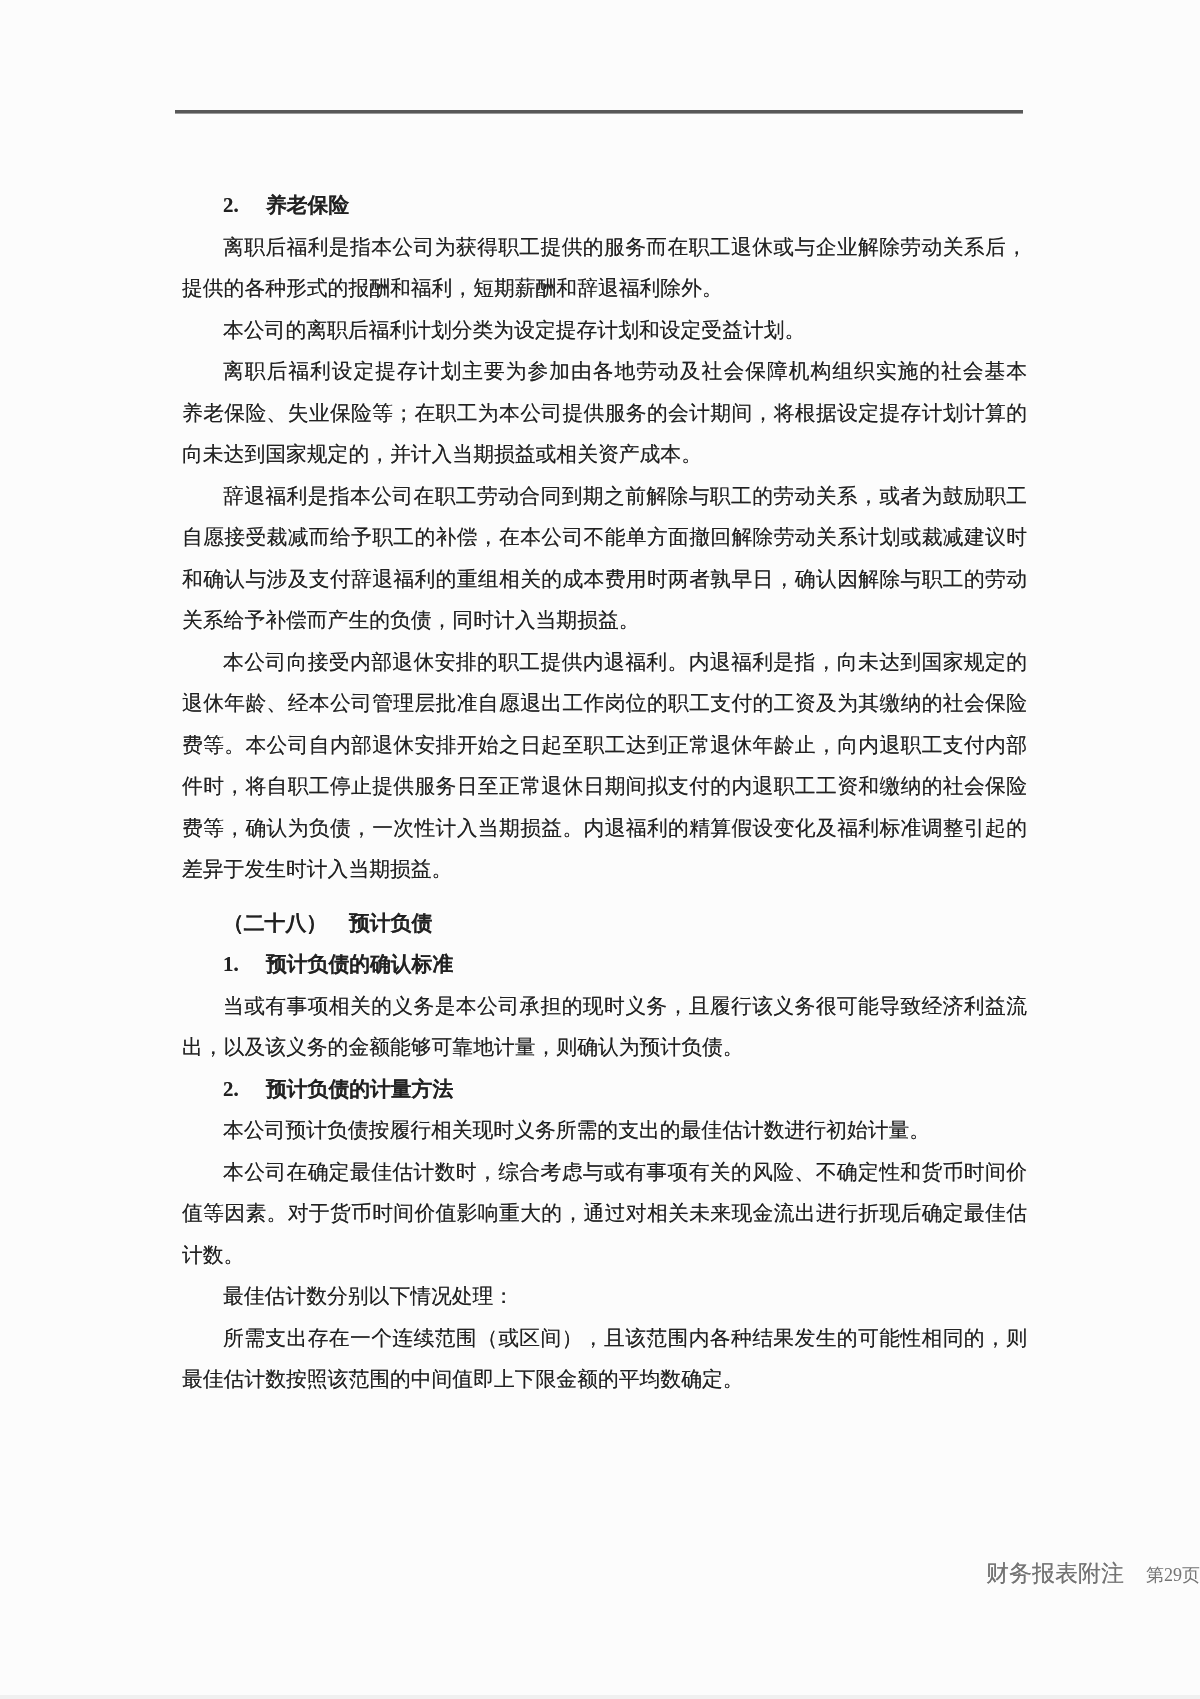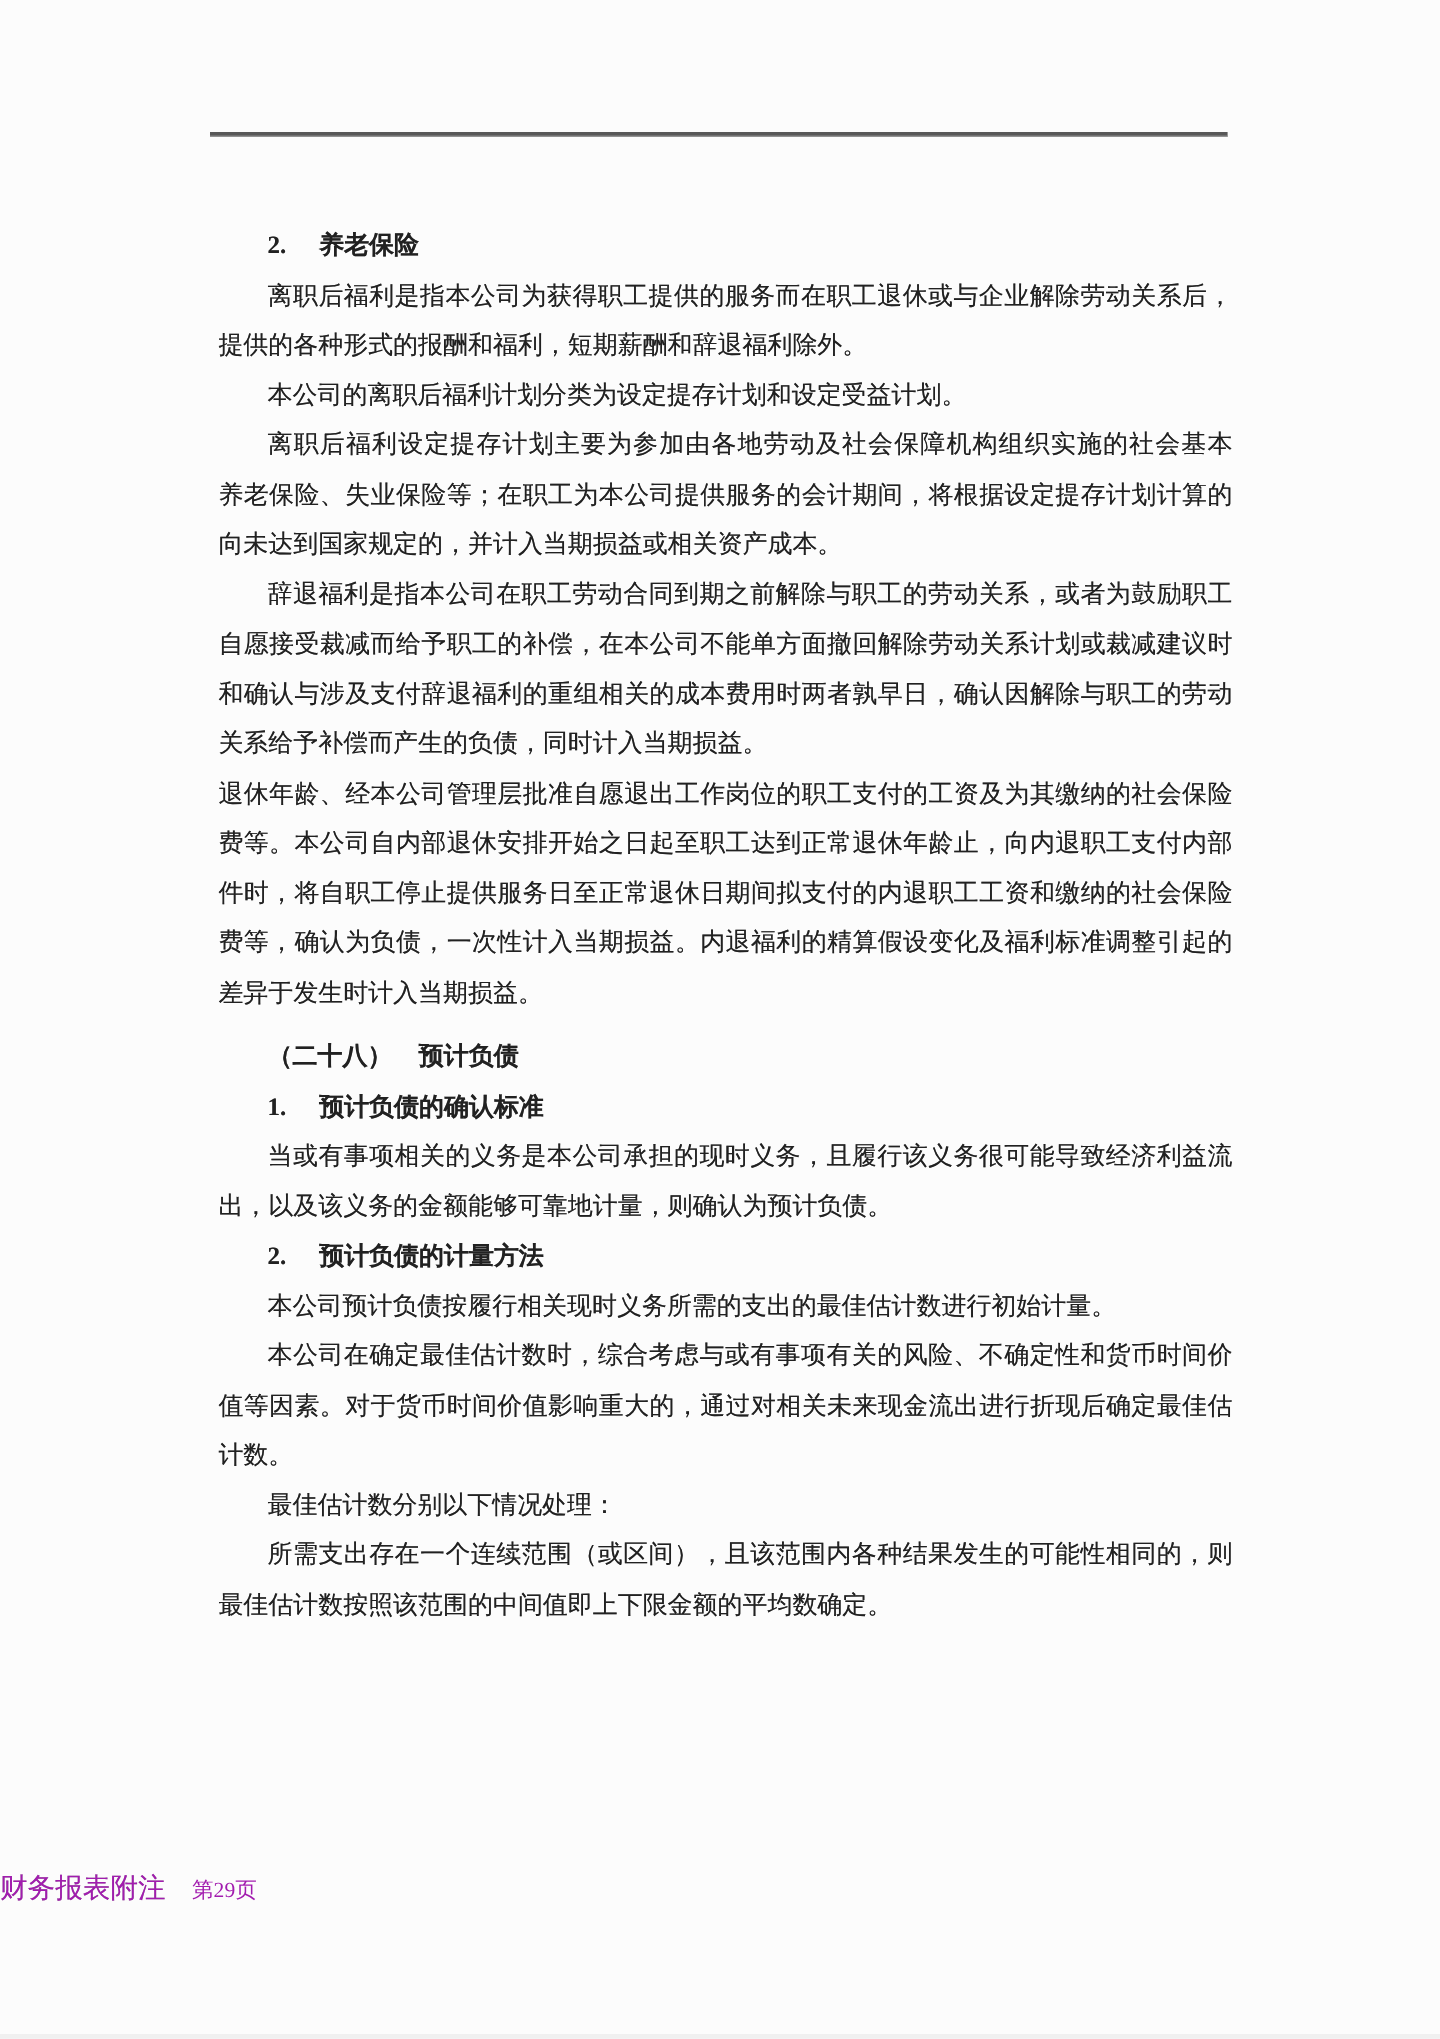--- a/index.html
+++ b/index.html
@@ -34,22 +34,22 @@
   }
   .line.ind { text-indent:41px; }
   .line.fill { text-align:justify; text-align-last:justify; }
   .line.h { font-weight:bold; padding-left:41px; text-indent:0; }
   .line.h .num { display:inline-block; min-width:43px; }
   .line.h .secnum { display:inline-block; min-width:126px; }
   .line.sec { margin-top:12px; }
   .page-footer {
     position:absolute;
     left:0; top:1558px; width:1200px;
-    text-align:left;
-    color:#a21caf;
+    text-align:right;
+    color:#737373;
     white-space:nowrap;
   }
   .page-footer .doc-title { font-size:23px; text-shadow:0 0 0.5px rgba(60,60,60,0.5); }
   .page-footer .page-num { font-size:18px; margin-left:18px; }
   .bottom-edge {
     position:absolute; left:0; bottom:0;
     width:1200px; height:4px;
     background:#f0f0f0;
   }
 </style>
@@ -63,20 +63,21 @@
       <div class="line ind fill">离职后福利是指本公司为获得职工提供的服务而在职工退休或与企业解除劳动关系后，</div>
       <div class="line">提供的各种形式的报酬和福利，短期薪酬和辞退福利除外。</div>
       <div class="line ind">本公司的离职后福利计划分类为设定提存计划和设定受益计划。</div>
       <div class="line ind fill">离职后福利设定提存计划主要为参加由各地劳动及社会保障机构组织实施的社会基本</div>
       <div class="line fill">养老保险、失业保险等；在职工为本公司提供服务的会计期间，将根据设定提存计划计算的</div>
       <div class="line">向未达到国家规定的，并计入当期损益或相关资产成本。</div>
       <div class="line ind fill">辞退福利是指本公司在职工劳动合同到期之前解除与职工的劳动关系，或者为鼓励职工</div>
       <div class="line fill">自愿接受裁减而给予职工的补偿，在本公司不能单方面撤回解除劳动关系计划或裁减建议时</div>
       <div class="line fill">和确认与涉及支付辞退福利的重组相关的成本费用时两者孰早日，确认因解除与职工的劳动</div>
       <div class="line">关系给予补偿而产生的负债，同时计入当期损益。</div>
+      <div class="line ind fill">本公司向接受内部退休安排的职工提供内退福利。内退福利是指，向未达到国家规定的</div>
       <div class="line fill">退休年龄、经本公司管理层批准自愿退出工作岗位的职工支付的工资及为其缴纳的社会保险</div>
       <div class="line fill">费等。本公司自内部退休安排开始之日起至职工达到正常退休年龄止，向内退职工支付内部</div>
       <div class="line fill">件时，将自职工停止提供服务日至正常退休日期间拟支付的内退职工工资和缴纳的社会保险</div>
       <div class="line fill">费等，确认为负债，一次性计入当期损益。内退福利的精算假设变化及福利标准调整引起的</div>
       <div class="line">差异于发生时计入当期损益。</div>
       <div class="line h sec"><span class="secnum">（二十八）</span><span>预计负债</span></div>
       <div class="line h"><span class="num">1.</span><span>预计负债的确认标准</span></div>
       <div class="line ind fill">当或有事项相关的义务是本公司承担的现时义务，且履行该义务很可能导致经济利益流</div>
       <div class="line">出，以及该义务的金额能够可靠地计量，则确认为预计负债。</div>
       <div class="line h"><span class="num">2.</span><span>预计负债的计量方法</span></div>

